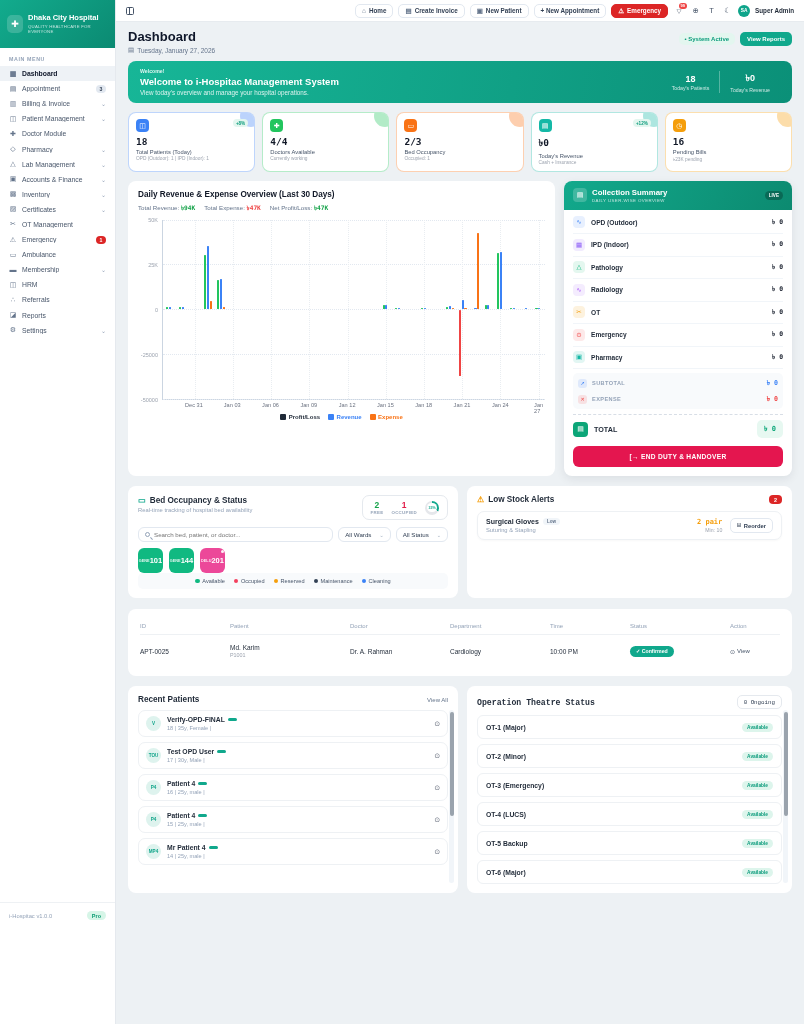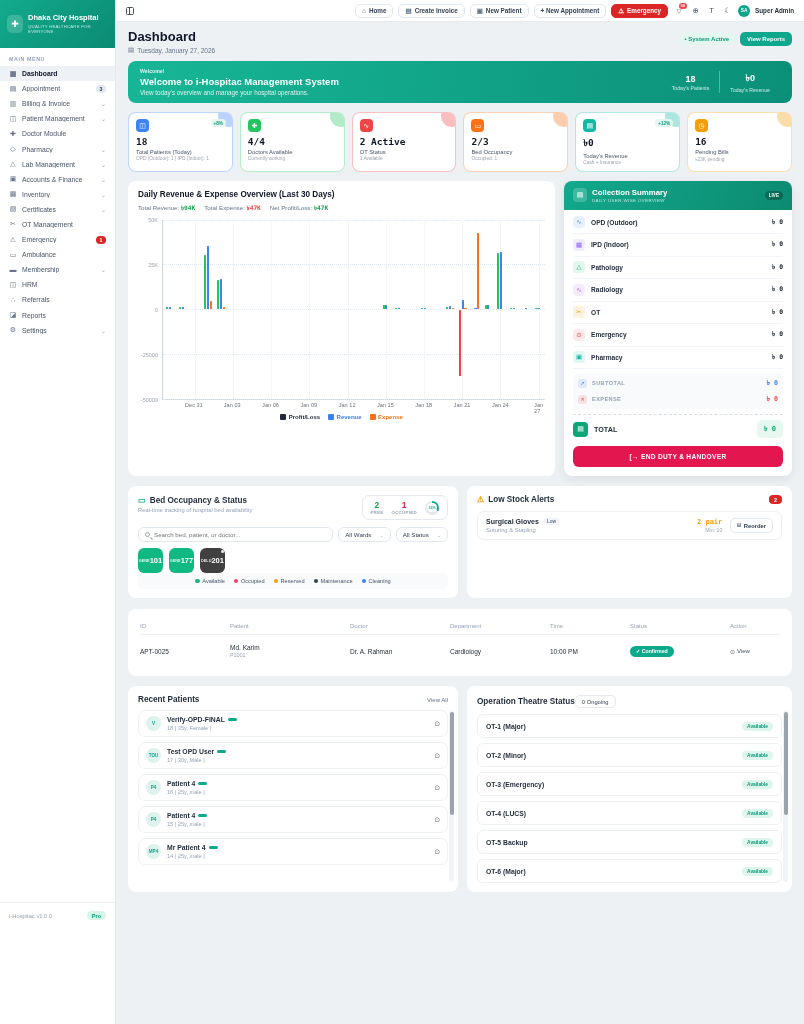--- a/index.html
+++ b/index.html
@@ -175,21 +175,21 @@
   .rp-item { border:1px solid #eef1f4; border-radius:7px; display:flex; align-items:center; gap:6px; padding:5px 7px; }
   .rp-av { width:15px; height:15px; border-radius:50%; background:#def3ee; color:#11a58a; font-size:4.6px; font-weight:bold; display:flex; align-items:center; justify-content:center; }
   .rp-name { font-size:6.8px; font-weight:bold; display:flex; align-items:center; gap:3px; }
   .tagbar { width:9px; height:2.8px; border-radius:2px; background:#10a88c; display:inline-block; }
   .rp-meta { font-size:5.6px; color:#94a3b8; margin-top:1.5px; }
   .eye { margin-left:auto; color:#6b7280; font-size:7px; cursor:pointer; }
   .scrollbar { position:absolute; right:4px; top:24px; bottom:10px; width:5px; background:#f1f5f9; border-radius:3px; }
   .thumb { position:absolute; top:2px; left:.5px; width:4px; height:60%; background:#9aa3ad; border-radius:3px; }
 
   .ot-card { flex:1; padding:9px 10px; position:relative; }
-  .ot-head { display:flex; justify-content:flex-start; align-items:center; margin-bottom:6px; }
+  .ot-head { display:flex; justify-content:space-between; align-items:center; margin-bottom:6px;font-family:Liberation Mono, monospace; }
   .ot-title { font-size:8.2px; font-weight:bold; }
   .ongoing { border:1px solid #e5e9ee; border-radius:5px; font-size:5.8px; padding:2.5px 6px; color:#334155; background:#fff; }
   .ot-list { display:flex; flex-direction:column; gap:5px; }
   .ot-item { border:1px solid #eef1f4; border-radius:6px; display:flex; align-items:center; justify-content:space-between; padding:6.5px 8px; }
   .ot-name { font-size:6.8px; font-weight:bold; color:#1f2937; }
   .avail { background:#ddf5ec; color:#0c9c7c; font-size:4.8px; font-weight:bold; border-radius:6px; padding:2px 5px; }
 </style>
 </head>
 <body>
 
@@ -370,27 +370,20 @@
             <div class="sc-val">18</div>
             <div class="sc-lbl">Total Patients (Today)</div>
             <div class="sc-sub">OPD (Outdoor): 1 | IPD (Indoor): 1</div>
           </div>
           <div class="scard" style="border-color: rgba(34, 197, 94, 0.333);">
             <div class="blob" style="background: rgb(34, 197, 94);"></div>
             <div class="sc-ico" style="background: rgb(34, 197, 94);">✚</div>
             <div class="sc-val">4/4</div>
             <div class="sc-lbl">Doctors Available</div>
             <div class="sc-sub">Currently working</div>
-          </div>
-          <div class="scard" style="border-color: rgba(239, 68, 68, 0.333);">
-            <div class="blob" style="background: rgb(239, 68, 68);"></div>
-            <div class="sc-ico" style="background: rgb(239, 68, 68);">∿</div>
-            <div class="sc-val">2 Active</div>
-            <div class="sc-lbl">OT Status</div>
-            <div class="sc-sub">1 Available</div>
           </div>
           <div class="scard" style="border-color: rgba(249, 115, 22, 0.333);">
             <div class="blob" style="background: rgb(249, 115, 22);"></div>
             <div class="sc-ico" style="background: rgb(249, 115, 22);">▭</div>
             <div class="sc-val">2/3</div>
             <div class="sc-lbl">Bed Occupancy</div>
             <div class="sc-sub">Occupied: 1</div>
           </div>
           <div class="scard" style="border-color: rgba(20, 184, 166, 0.333);">
             <div class="blob" style="background: rgb(20, 184, 166);"></div>
@@ -610,23 +603,23 @@
                 <span class="sel-chev">⌄</span>
               </div>
           </div>
           <div class="bed-tiles" id="bedtiles">
               <div class="btile" style="background: rgb(16, 185, 129);">
                 <div class="bt-ward">GENE</div>
                 <div class="bt-num">101</div>
               </div>
               <div class="btile" style="background: rgb(16, 185, 129);">
                 <div class="bt-ward">GENE</div>
-                <div class="bt-num">177</div>
-              </div>
-              <div class="btile" style="background: #404040;">
+                <div class="bt-num">144</div>
+              </div>
+              <div class="btile" style="background: #ec4899;">
                 <div class="bt-ward">DELU</div>
                 <div class="bt-num">201</div>
                 <span class="bt-dot"></span>
               </div>
             </div>
           <div class="bed-legend" id="bedlegend">
               <div class="bl-item">
                 <span class="bl-dot" style="background: rgb(16, 185, 129);"></span>
                 <span>Available</span>
               </div>

